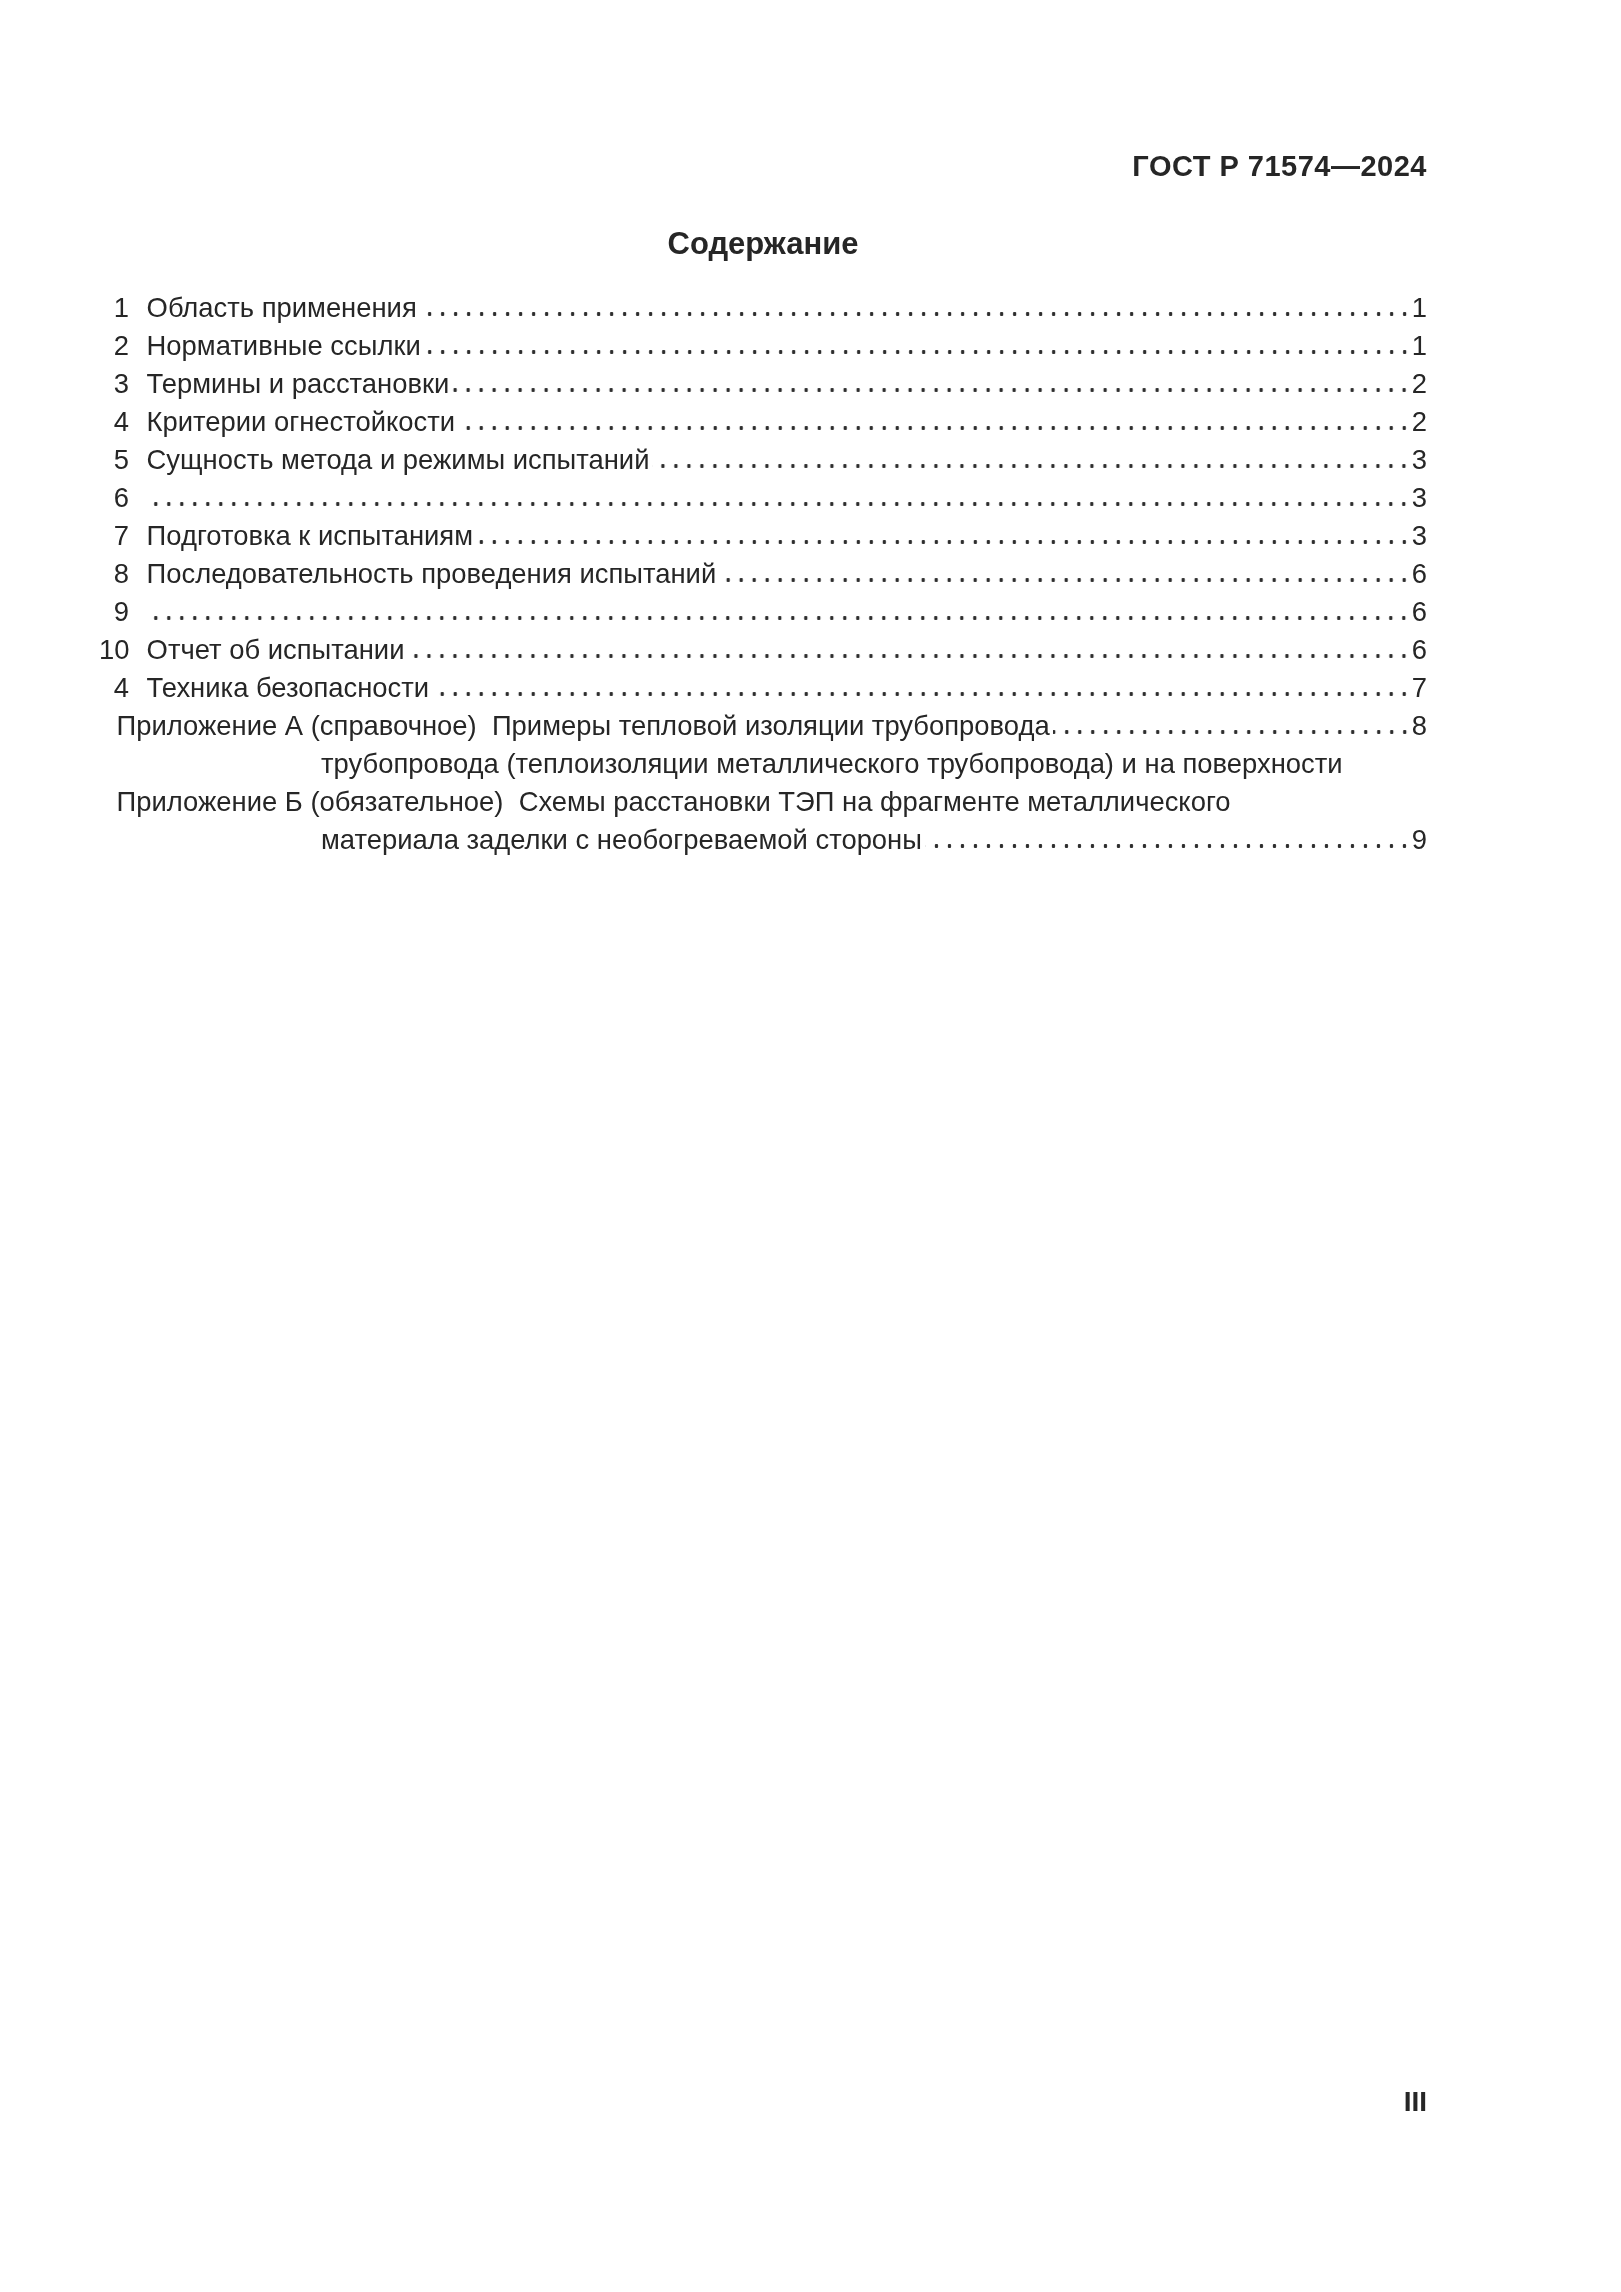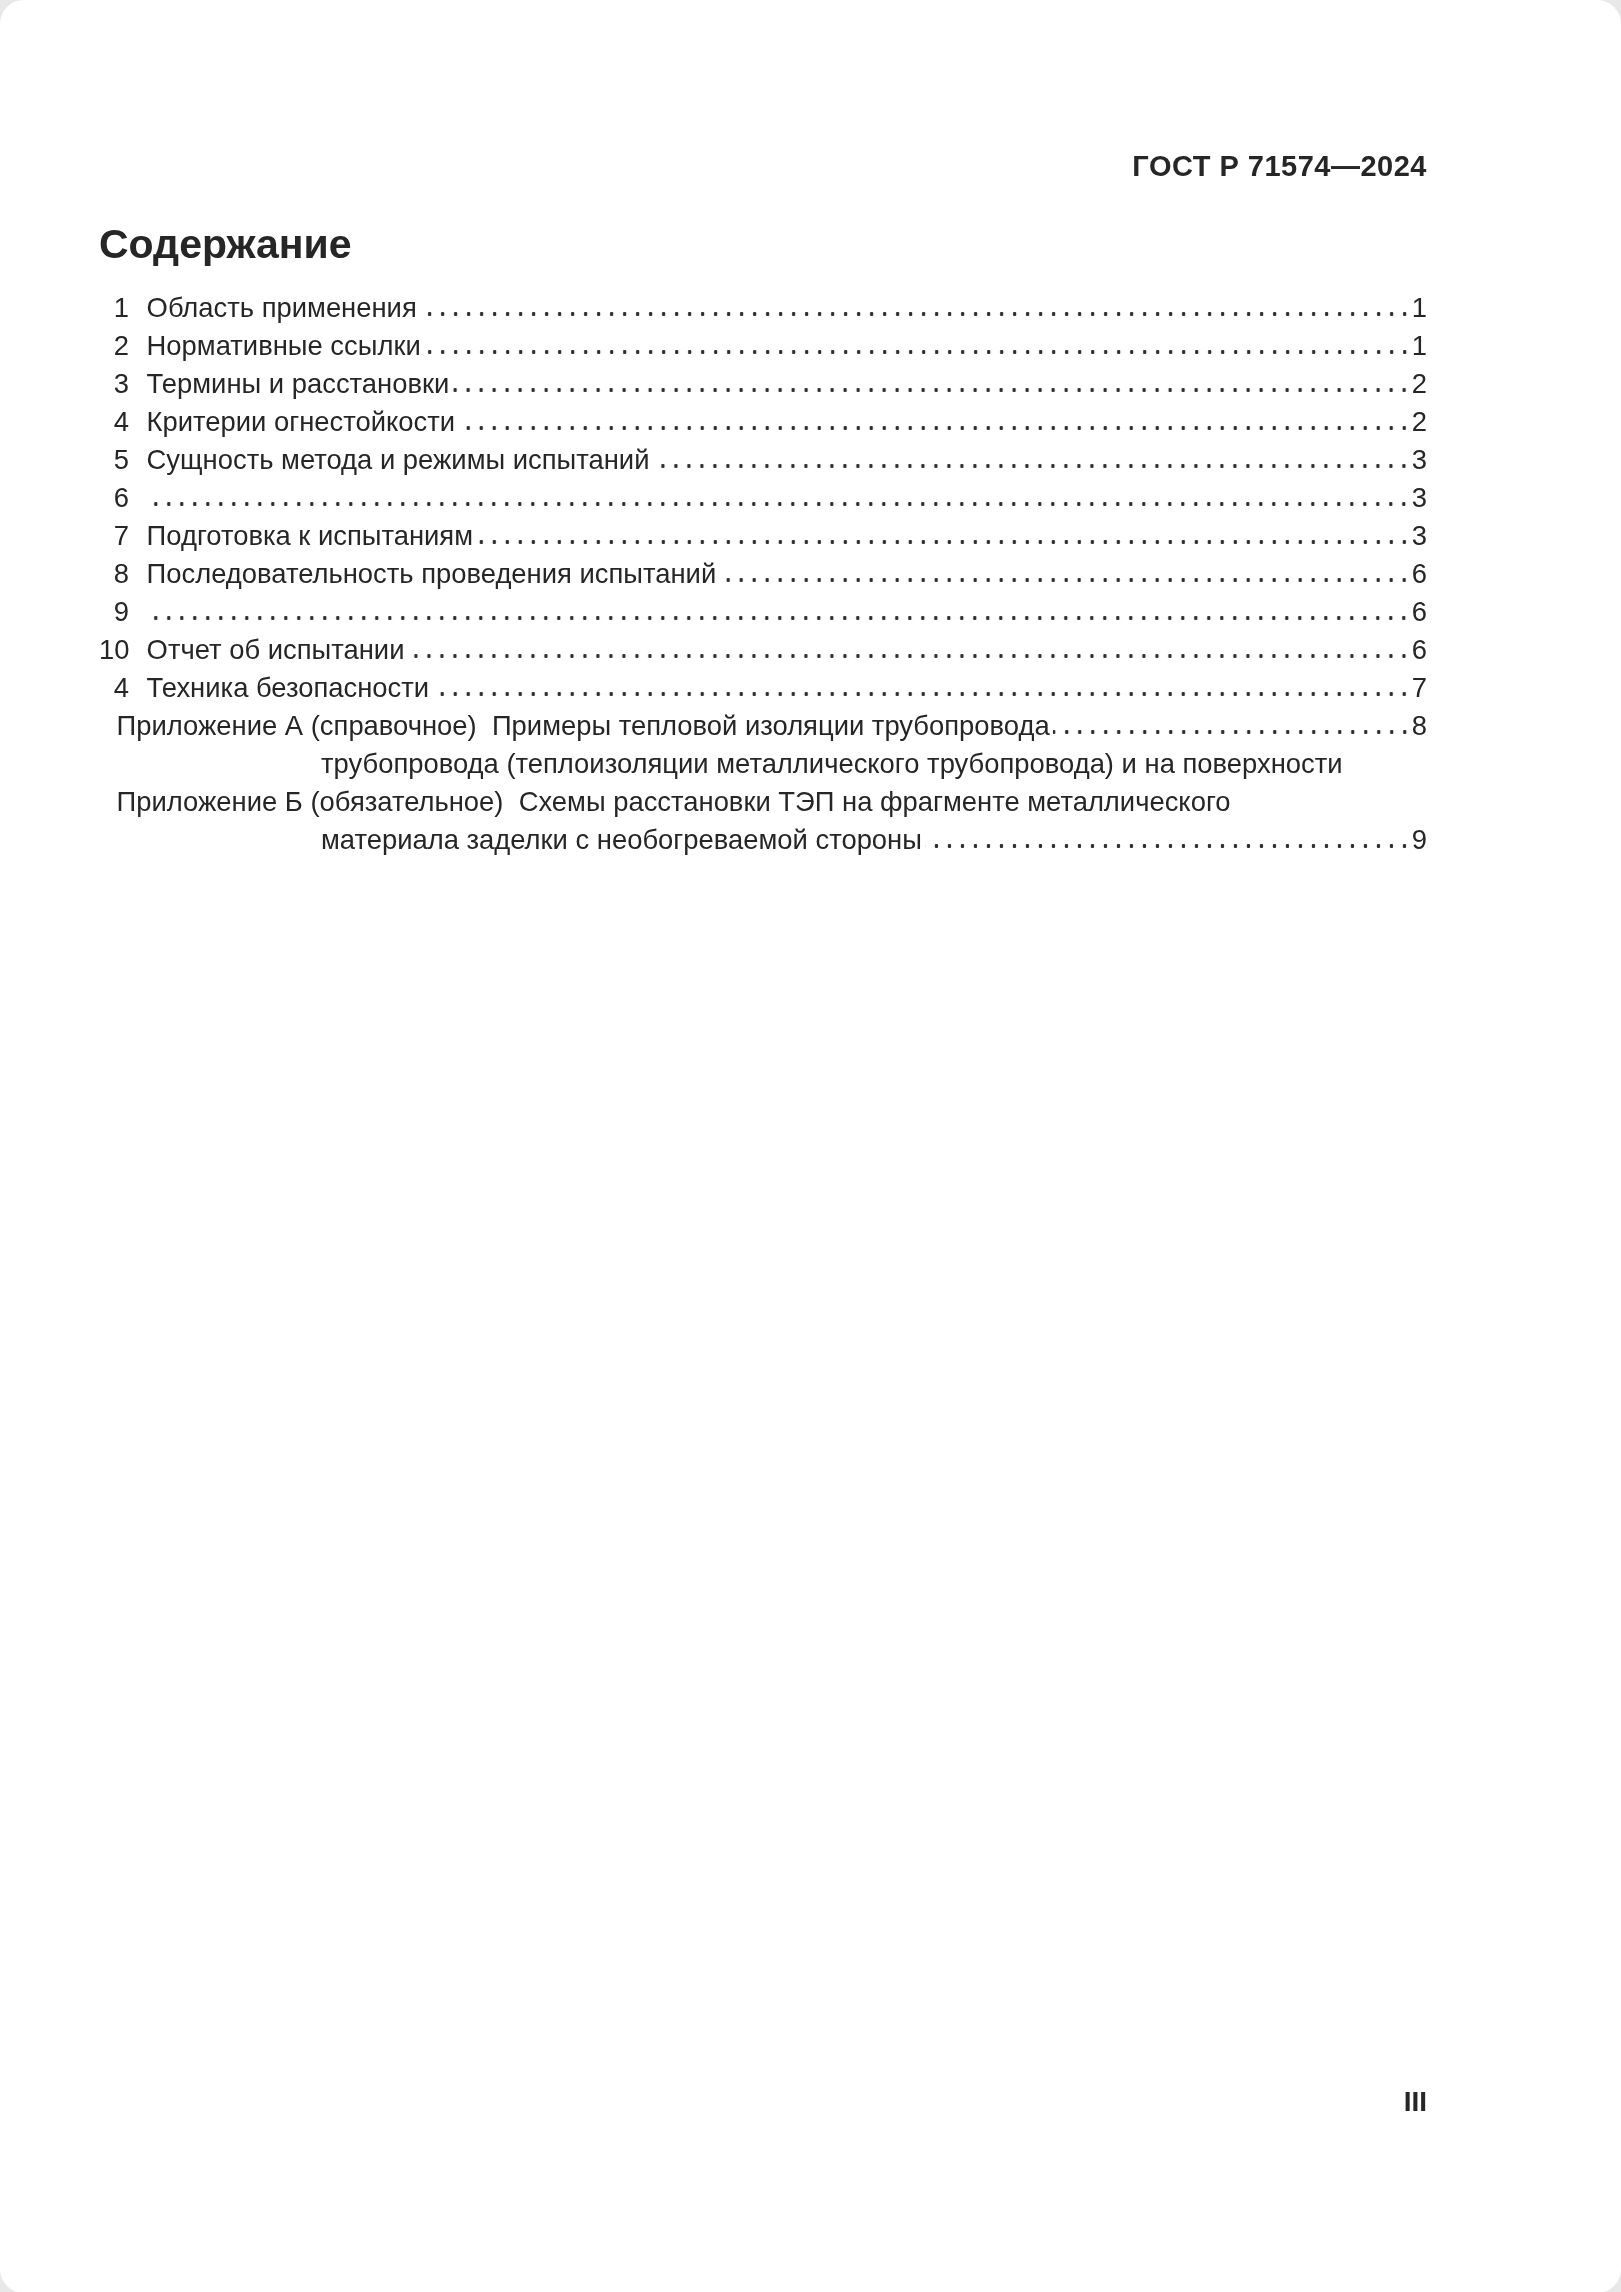--- a/index.html
+++ b/index.html
@@ -9,41 +9,40 @@
   }
   .page {
     position: relative;
     width: 1621px;
     height: 2293px;
     margin: 0 auto;
     background: #ffffff;
     font-family: "Liberation Sans", "DejaVu Sans", sans-serif;
     color: #262626;
     overflow: hidden;
-    border-radius: 24px;
   }
   .doc-header {
     position: absolute;
     top: 149px;
     left: 99px;
     width: 1328px;
     text-align: right;
     font-size: 29px;
     font-weight: bold;
     line-height: 35px;
     letter-spacing: 0.5px;
     white-space: pre;
   }
   .toc-title {
     position: absolute;
     top: 225px;
     left: 99px;
     width: 1328px;
-    text-align: left;
-    font-size: 41px;
+    text-align: center;
+    font-size: 31px;
     font-weight: bold;
     line-height: 38px;
   }
   .toc {
     position: absolute;
     top: 289px;
     left: 99px;
     width: 1328px;
   }
   .toc-row {

